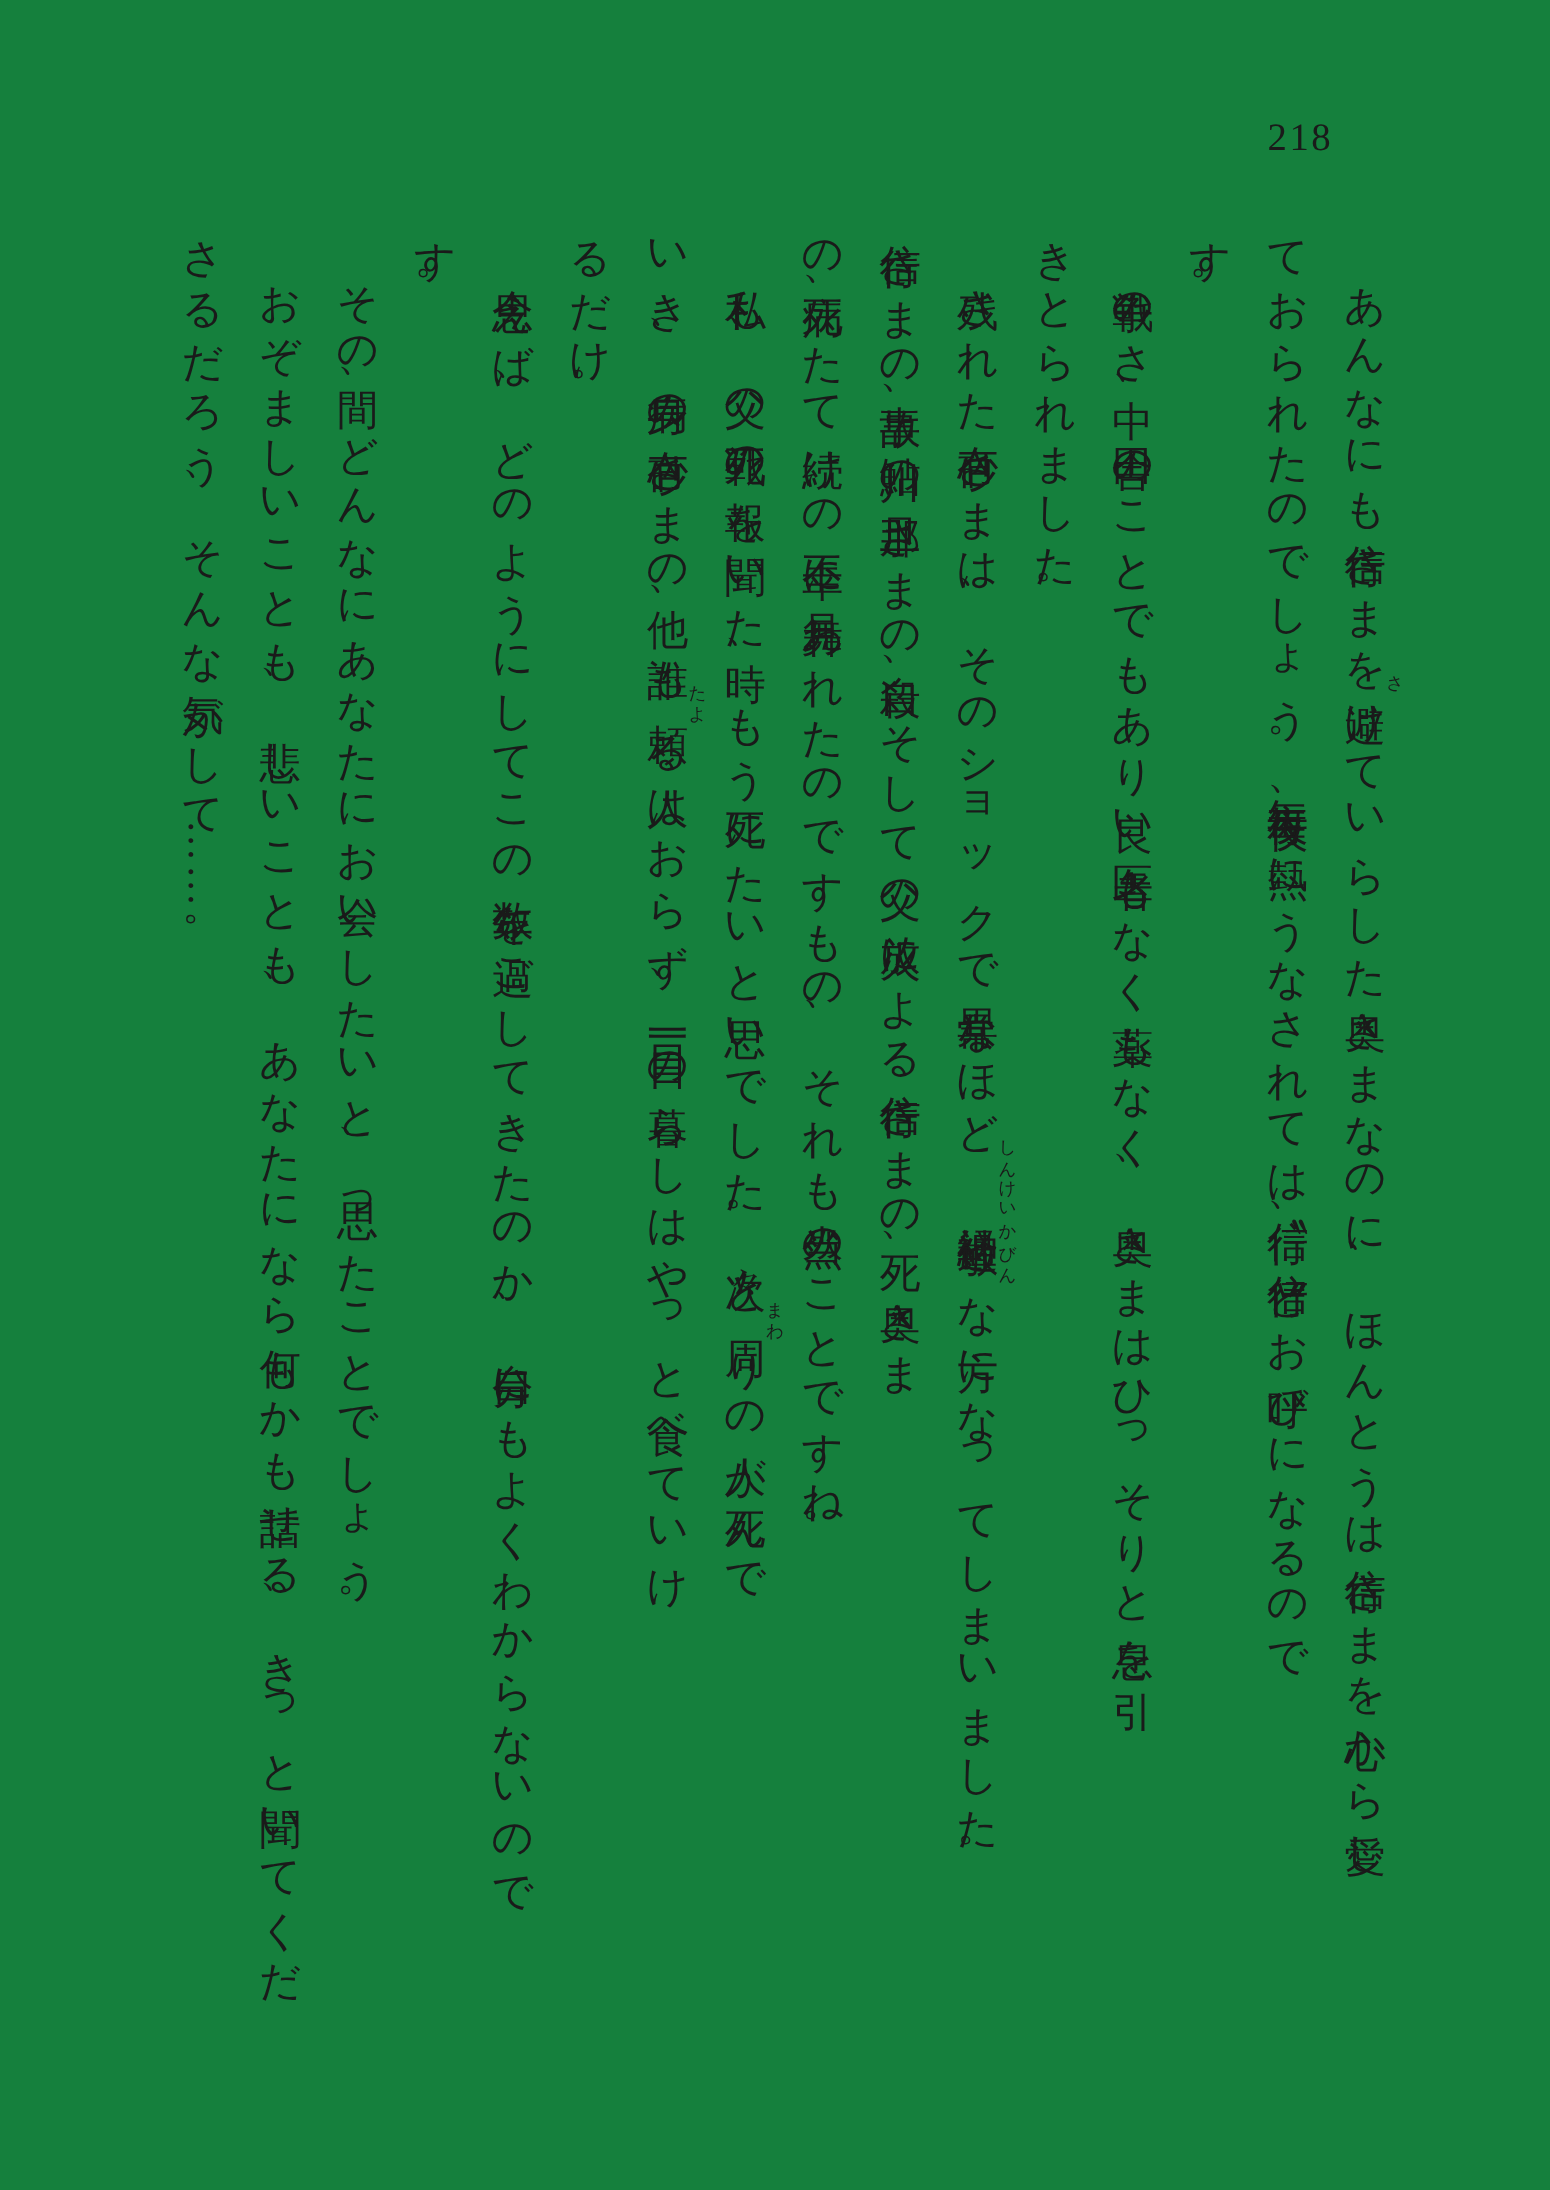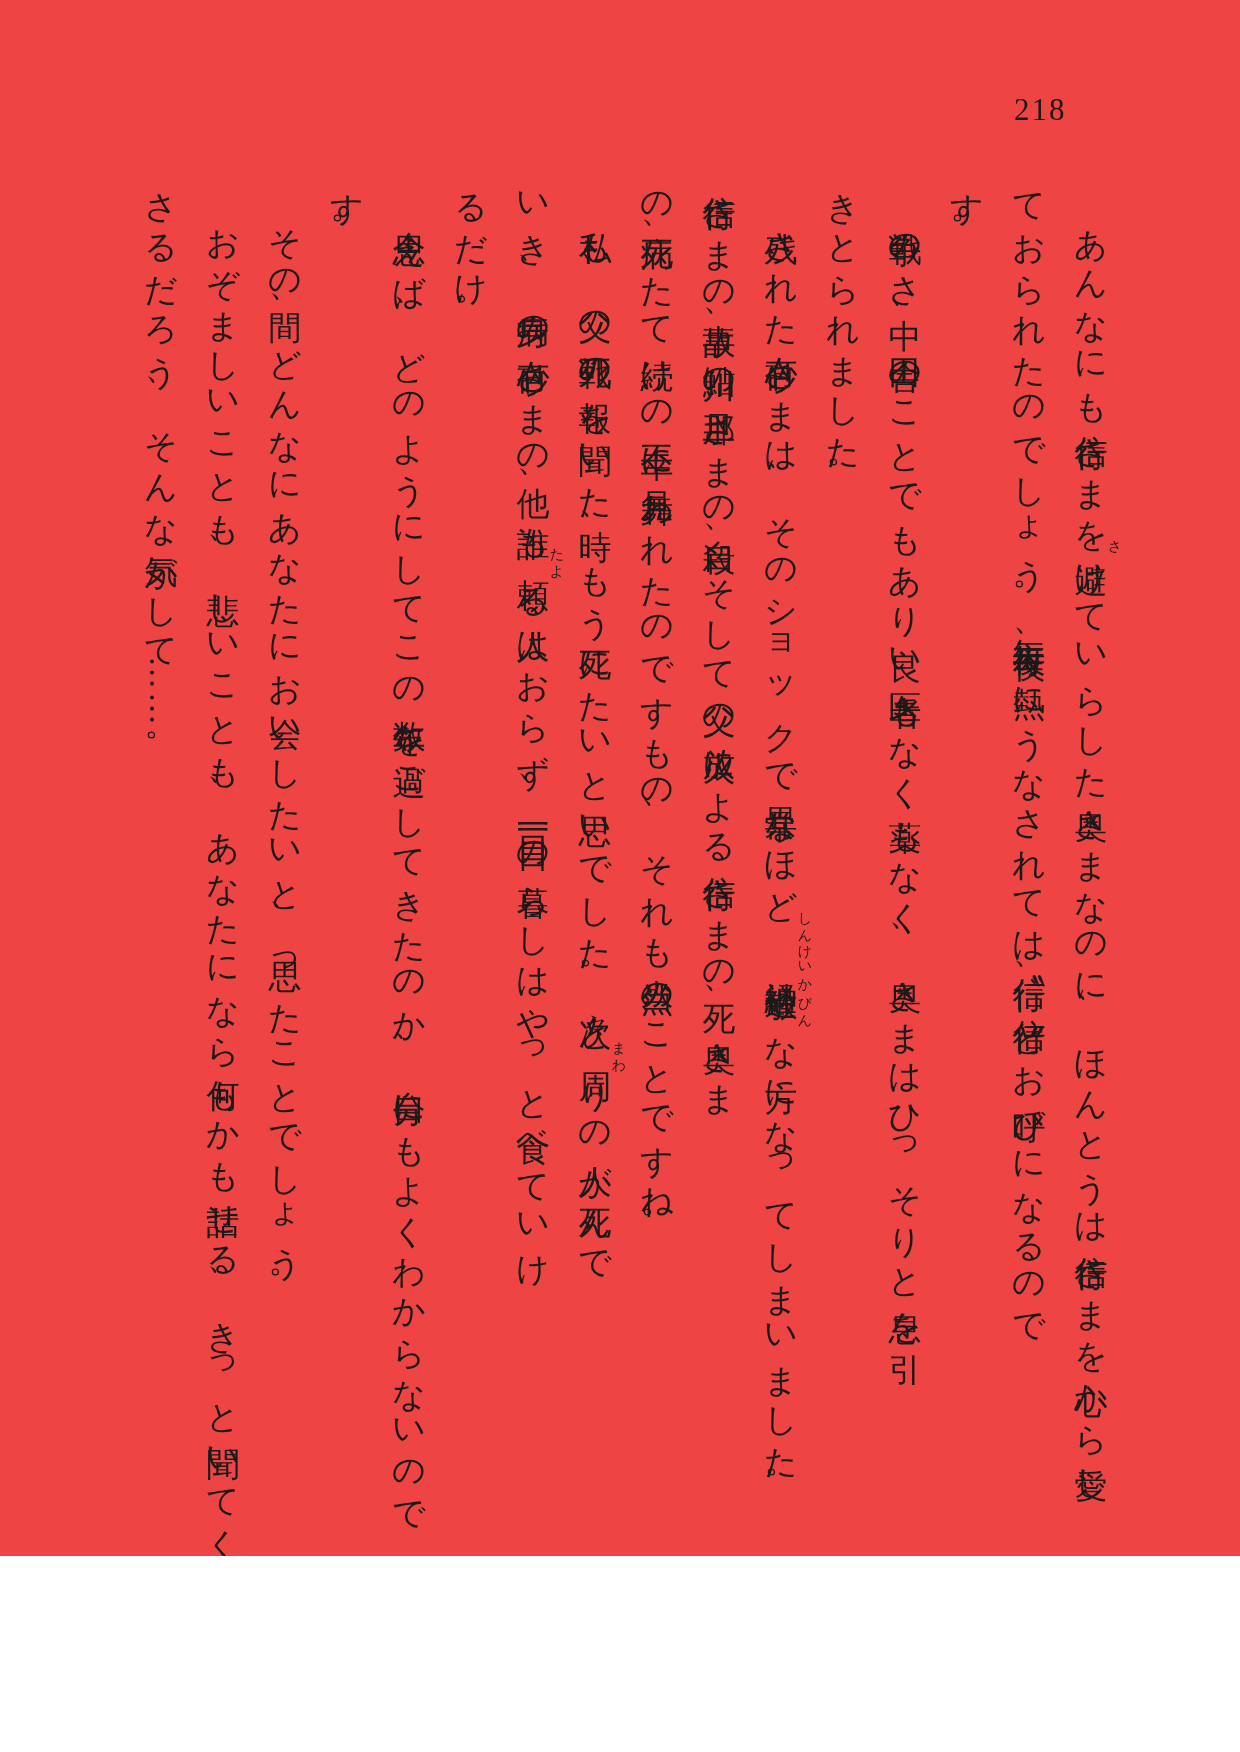--- a/index.html
+++ b/index.html
@@ -3,22 +3,22 @@
 <meta charset="utf-8">
 <style>
   html, body {
     margin: 0;
     padding: 0;
     background: #ffffff;
   }
   .page {
     position: relative;
     width: 1240px;
-    height: 1556px;
-    background: #ef4444;
+    height: 1752px;
+    background: #15803d;
     overflow: hidden;
     font-family: "Liberation Serif", "DejaVu Serif", serif;
     color: #1a1a1a;
   }
   .page-number {
     position: absolute;
     top: 92px;
     left: 1014px;
     font-size: 31px;
     letter-spacing: 2px;

